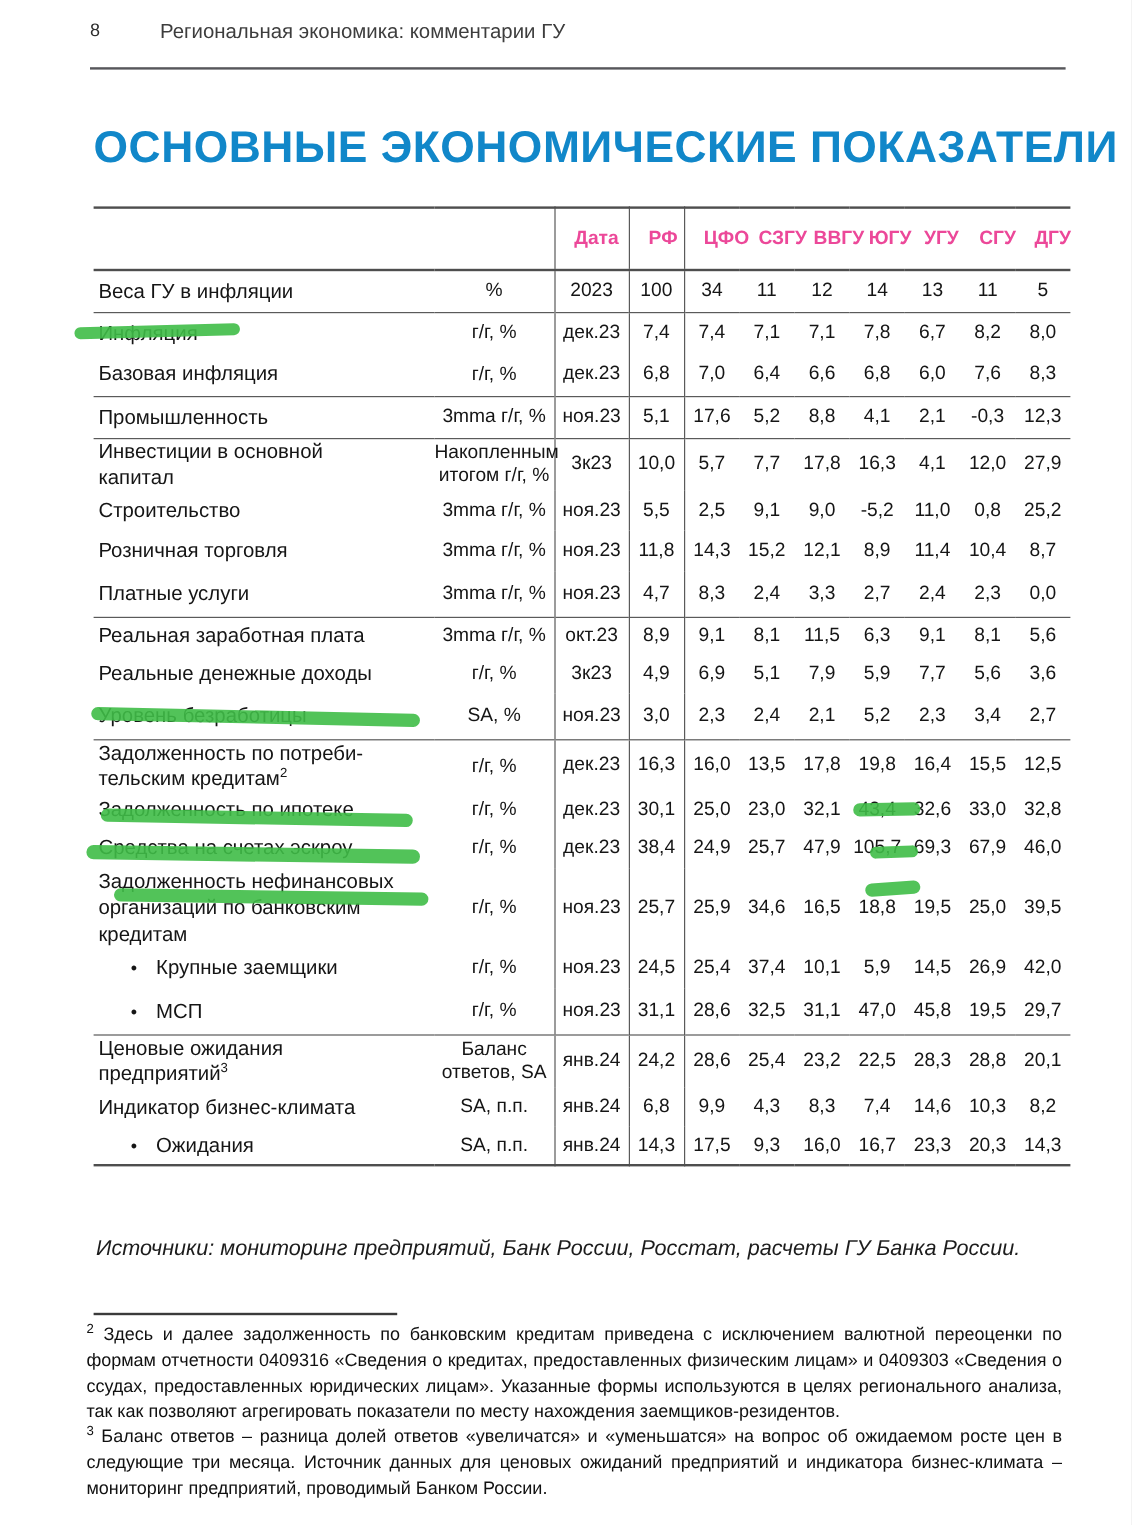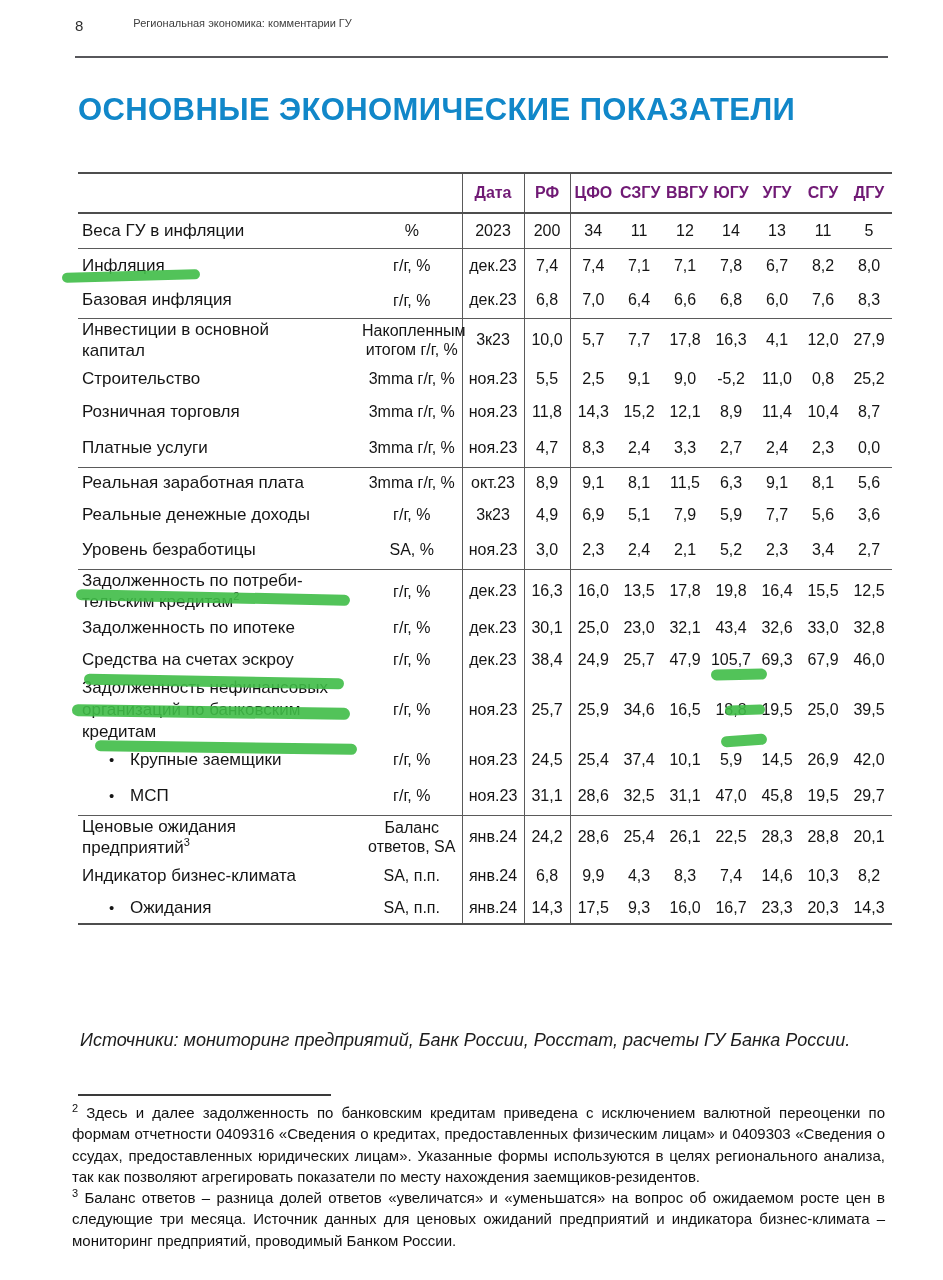--- a/index.html
+++ b/index.html
@@ -4,37 +4,37 @@
 <style>
   html,body{margin:0;padding:0;background:#e8e8e8;}
   .page{
     position:relative;width:943px;height:1280px;background:#ffffff;
     font-family:"Liberation Sans",sans-serif;color:#1a1a1a;overflow:hidden;
     margin:0 auto;
   }
   
   .pg-header{position:absolute;top:16px;left:75px;display:flex;gap:50px;}
   .pg-num{font-size:15px;color:#2e2e2e;padding-top:1px;}
-  .pub-info{font-size:11px;line-height:1.35;color:#3d3d3d;}
+  .pub-info{font-size:17px;line-height:1.35;color:#3d3d3d;}
   .header-rule{position:absolute;top:56px;left:75px;width:813px;height:2px;background:#57575b;}
   
   .doc-title{
-    position:absolute;top:92px;left:78px;margin:0;
-    font-size:31px;font-weight:bold;letter-spacing:.4px;color:#1187c9;
+    position:absolute;top:102px;left:78px;margin:0;
+    font-size:37px;font-weight:bold;letter-spacing:.4px;color:#1187c9;
   }
   
   .tbl{
     position:absolute;top:172px;left:78px;width:814px;
     border-collapse:collapse;table-layout:fixed;
     border-top:2px solid #4e4e4e;border-bottom:2px solid #4e4e4e;
   }
   col.c-name{width:284px}col.c-unit{width:100px}col.c-date{width:62px}
   col.c-rf{width:46px}col.c-reg{width:46px}
   .tbl thead tr{height:40px;border-bottom:2px solid #4e4e4e;}
-  .tbl th{font-weight:bold;font-size:16px;text-align:center;padding:4px;color:#701a75;}
+  .tbl th{font-weight:bold;font-size:16px;text-align:center;padding:16px;color:#ec4899;}
   .tbl td{padding:0;vertical-align:middle;color:#151515;}
   td.name{font-size:17px;text-align:left;padding-left:4px;line-height:1.28;}
   td.name .nm{white-space:pre-line;margin-top:28px;}
   td.unit{font-size:16px;text-align:center;line-height:1.2;}
   td.unit .un{white-space:pre-line;}
   td.date,td.rf,td.val{font-size:16px;text-align:center;}
   th.date,td.date{border-left:1.5px solid #5a5a5a;border-right:1.5px solid #5a5a5a;}
   th.rf,td.rf{border-right:1.5px solid #5a5a5a;}
   tr.group-end{border-bottom:1.5px solid #5a5a5a;}
   .r0{height:35px}.r1{height:35px}.r2{height:35px}.r3{height:35px}.r4{height:44px}
@@ -110,21 +110,21 @@
           <th class="val">УГУ</th>
           <th class="val">СГУ</th>
           <th class="val">ДГУ</th>
         </tr>
       </thead>
       <tbody>
         <tr class="r0 group-end">
           <td class="name"><span class="nm">Веса ГУ в инфляции</span></td>
           <td class="unit"><span class="un">%</span></td>
           <td class="date">2023</td>
-          <td class="rf">200</td>
+          <td class="rf">100</td>
           <td class="val">34</td>
           <td class="val">11</td>
           <td class="val">12</td>
           <td class="val">14</td>
           <td class="val">13</td>
           <td class="val">11</td>
           <td class="val">5</td>
         </tr>
         <tr class="r1">
           <td class="name"><span class="nm">Инфляция</span></td>
@@ -144,20 +144,33 @@
           <td class="unit"><span class="un">г/г, %</span></td>
           <td class="date">дек.23</td>
           <td class="rf">6,8</td>
           <td class="val">7,0</td>
           <td class="val">6,4</td>
           <td class="val">6,6</td>
           <td class="val">6,8</td>
           <td class="val">6,0</td>
           <td class="val">7,6</td>
           <td class="val">8,3</td>
+        </tr>
+        <tr class="r3 group-end">
+          <td class="name"><span class="nm">Промышленность</span></td>
+          <td class="unit"><span class="un">3mma г/г, %</span></td>
+          <td class="date">ноя.23</td>
+          <td class="rf">5,1</td>
+          <td class="val">17,6</td>
+          <td class="val">5,2</td>
+          <td class="val">8,8</td>
+          <td class="val">4,1</td>
+          <td class="val">2,1</td>
+          <td class="val">-0,3</td>
+          <td class="val">12,3</td>
         </tr>
         <tr class="r4">
           <td class="name"><span class="nm">Инвестиции в основной
 капитал</span></td>
           <td class="unit"><span class="un">Накопленным
 итогом г/г, %</span></td>
           <td class="date">3к23</td>
           <td class="rf">10,0</td>
           <td class="val">5,7</td>
           <td class="val">7,7</td>
@@ -328,21 +341,21 @@
         </tr>
         <tr class="r18">
           <td class="name"><span class="nm">Ценовые ожидания
 предприятий</span><sup>3</sup></td>
           <td class="unit"><span class="un">Баланс
 ответов, SA</span></td>
           <td class="date">янв.24</td>
           <td class="rf">24,2</td>
           <td class="val">28,6</td>
           <td class="val">25,4</td>
-          <td class="val">26,1</td>
+          <td class="val">23,2</td>
           <td class="val">22,5</td>
           <td class="val">28,3</td>
           <td class="val">28,8</td>
           <td class="val">20,1</td>
         </tr>
         <tr class="r19">
           <td class="name"><span class="nm">Индикатор бизнес-климата</span></td>
           <td class="unit"><span class="un">SA, п.п.</span></td>
           <td class="date">янв.24</td>
           <td class="rf">6,8</td>

